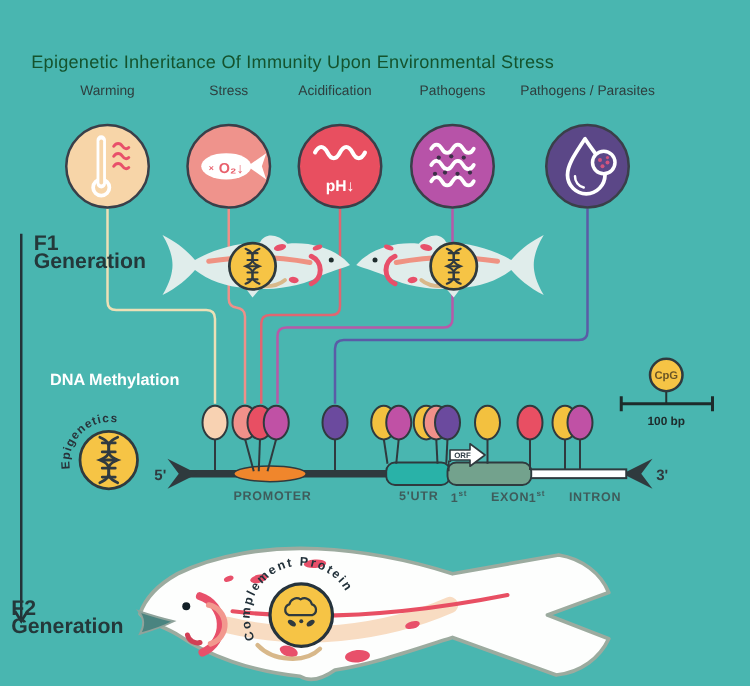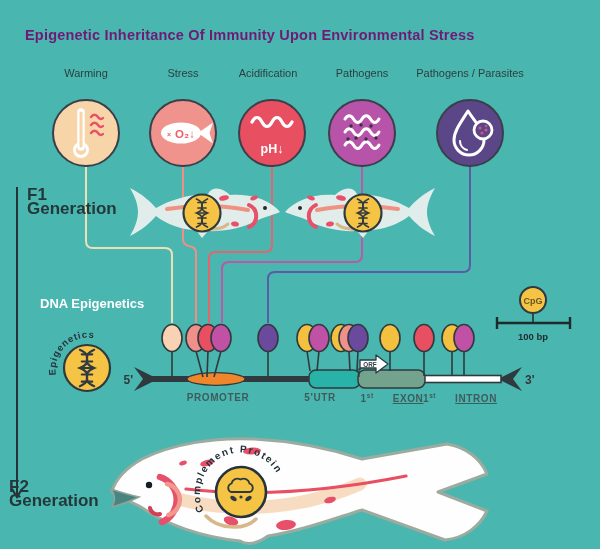--- a/index.html
+++ b/index.html
@@ -1,26 +1,26 @@
 <!DOCTYPE html>
 <html><head>
 <meta charset="utf-8">
 <style>
   html,body{margin:0;padding:0;}
   body{width:600px;height:549px;overflow:hidden;font-family:"Liberation Sans",sans-serif;}
   .stage{position:relative;width:600px;height:549px;background:#49b6b0;}
   .stage svg{position:absolute;left:0;top:0;}
   .abs{position:absolute;}
-  .title{left:25px;top:27px;font-size:14.5px;font-weight:bold;color:#701a75;letter-spacing:.2px;}
+  .title{left:25px;top:42px;font-size:14.5px;font-weight:normal;color:#14532d;letter-spacing:.2px;}
   .stress-label{top:67px;transform:translateX(-50%);font-size:11px;font-weight:normal;color:#2e3e3e;white-space:nowrap;}
   .gen-label{font-size:17px;font-weight:bold;color:#24383a;line-height:14px;white-space:nowrap;}
   .dna-heading{left:40px;top:296px;font-size:13px;font-weight:bold;color:#ffffff;}
   .gene-label{top:392px;transform:translateX(-50%);font-size:10px;color:#3d4d4d;letter-spacing:.6px;white-space:nowrap;font-weight:bold;opacity:.85;text-align:right;}
   .gene-label sup{font-size:6.5px;}
-  .gene-label .word{margin-left:19px;text-decoration:underline;}
+  .gene-label .word{margin-left:19px;}
   svg text{font-family:"Liberation Sans",sans-serif;}
 </style>
 </head>
 <body>
 
 <div class="stage">
 
 <svg width="600" height="549" viewBox="0 0 600 549" xmlns="http://www.w3.org/2000/svg" xmlns:xlink="http://www.w3.org/1999/xlink">
   <defs>
     <g id="dna" fill="none" stroke="#303a40" stroke-width="1.7" stroke-linecap="round">
@@ -257,20 +257,20 @@
 
 <div class="abs gen-label" style="left:27px;top:188px">
   <div>F1</div>
   <div>Generation</div>
 </div>
 <div class="abs gen-label" style="left:9px;top:480px">
   <div>F2</div>
   <div>Generation</div>
 </div>
 
-<div class="abs dna-heading">DNA Epigenetics</div>
+<div class="abs dna-heading">DNA Methylation</div>
 
 <div class="abs gene-label" style="left:218px">PROMOTER</div>
-<div class="abs gene-label" style="left:320px">5'UTR</div>
+<div class="abs gene-label" style="left:335px">5'UTR</div>
 <div class="abs gene-label" style="left:392px"><span>1</span><sup>st</sup><span class="word">EXON</span></div>
 <div class="abs gene-label" style="left:460px"><span>1</span><sup>st</sup><span class="word">INTRON</span></div>
 
 </div>
 
 </body></html>

